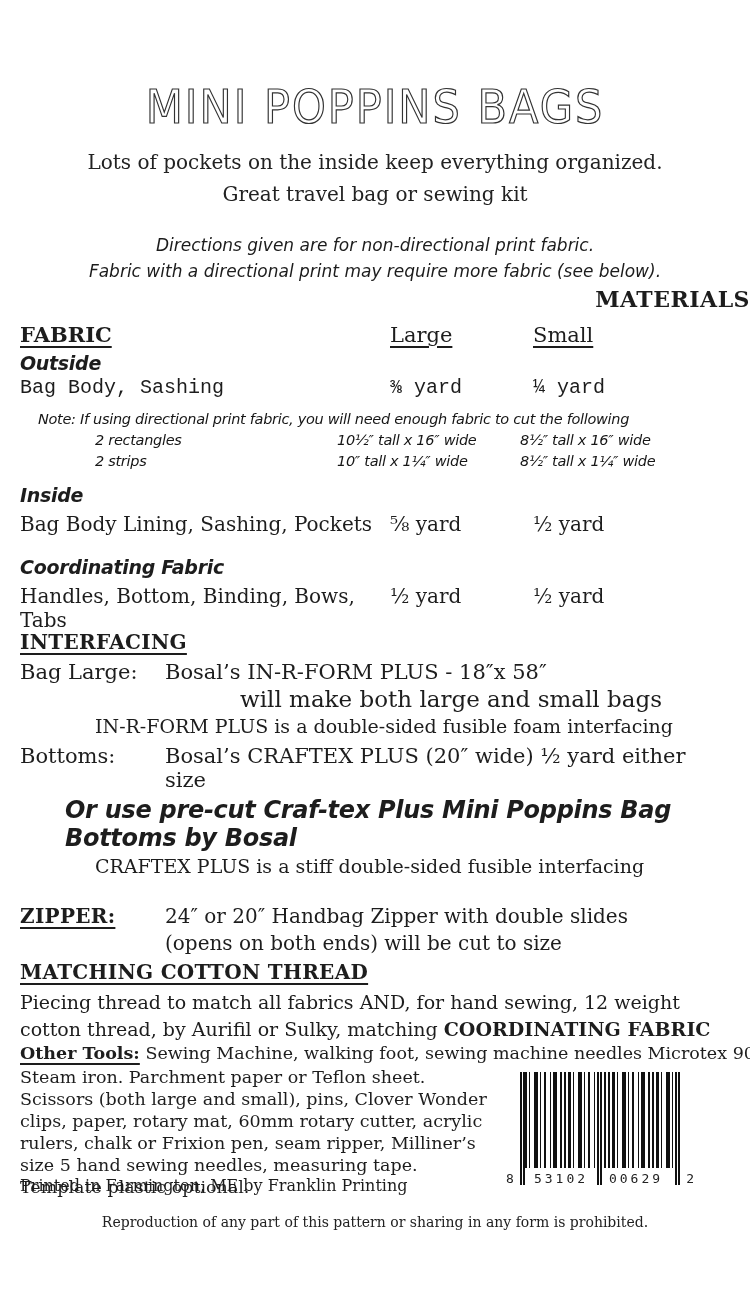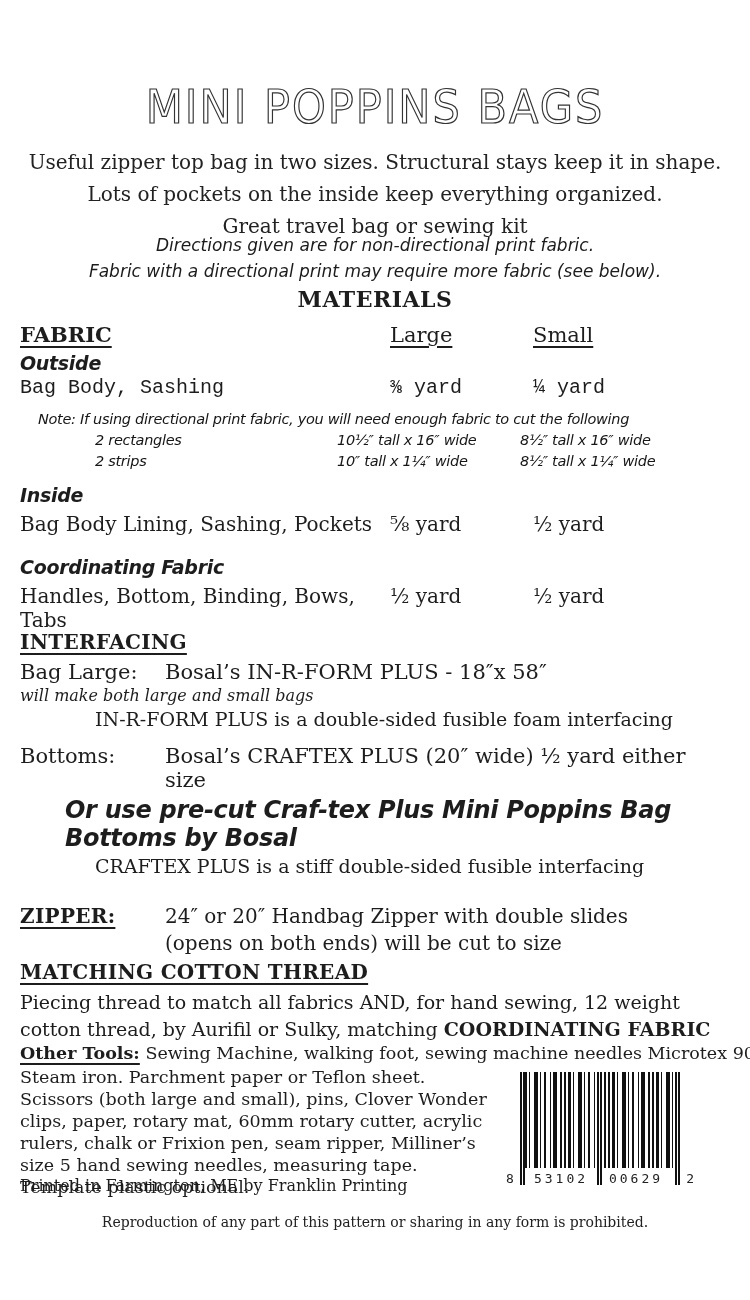--- a/index.html
+++ b/index.html
@@ -24,21 +24,21 @@
 
   
   .intro { top:146px; text-align:center; font-size:20px; line-height:32px; color:#222; }
   .directions {
     top:232px; text-align:center;
     font-family:"DejaVu Sans","Liberation Sans",sans-serif;
     font-style:italic; font-size:17px; line-height:26px; color:#1c1c1c;
   }
 
   
-  .materials-h { top:286px; text-align:center; font-size:22px; font-weight:bold; letter-spacing:0.5px; }
+  .materials-h { top:286px; text-align:right; font-size:22px; font-weight:bold; letter-spacing:0.5px; }
 
   .u { text-decoration:underline; text-decoration-thickness:1.5px; text-underline-offset:4px; }
   .grid3 { display:grid; grid-template-columns:370px 143px 1fr; align-items:baseline; }
   .fab-table { top:322px; left:20px; right:20px; font-size:20px; }
   .fab-head { font-size:21px; }
   .fab-head .lbl { font-weight:bold; }
   .comic-h {
     font-family:"DejaVu Sans","Liberation Sans",sans-serif;
     font-style:italic; font-weight:bold; font-size:19px; letter-spacing:-0.3px;
   }
@@ -55,21 +55,21 @@
   .coord-blk  { top:556px; left:20px; right:20px; }
   .yard-row { font-size:20px; margin-top:6px; }
   .g2cols { display:grid; grid-template-columns:370px 143px 1fr; align-items:baseline; }
 
   
   .sec-h { font-size:20px; font-weight:bold; letter-spacing:0.3px; }
   .lab-row { display:grid; grid-template-columns:145px 1fr; align-items:baseline; }
 
   .interfacing { top:630px; left:20px; right:20px; font-size:21px; }
   .interfacing .sec-h { margin-bottom:6px; }
-  .it-note { font-style:italic; font-size:16px; margin-top:2px; }
+  .it-note { font-size:23px; margin-left:220px; margin-top:2px; }
   .plain-note { font-size:19px; margin-left:75px; margin-top:3px; }
 
   .bottoms { top:744px; left:20px; right:20px; font-size:21px; }
   .bottoms-alt {
     font-family:"DejaVu Sans","Liberation Sans",sans-serif;
     font-style:italic; font-weight:bold; font-size:24px; letter-spacing:-0.3px;
     margin-left:45px; margin-top:4px;
   }
 
   .stays  { top:838px; left:20px; right:20px; font-size:20px; line-height:27px; }
@@ -105,21 +105,20 @@
   .footer { top:1210px; text-align:center; font-size:14px; line-height:24px; color:#222; }
 </style>
 </head>
 <body>
 
 <div class="page">
 
   <div class="abs title">MINI POPPINS BAGS</div>
 
   <div class="abs intro">
-    <div>Useful zipper top bag in two sizes.  Structural stays keep it in shape.</div>
     <div>Lots of pockets on the inside keep everything organized.</div>
     <div>Great travel bag or sewing kit</div>
   </div>
 
   <div class="abs directions">
     <div>Directions given are for non-directional print fabric.</div>
     <div>Fabric with a directional print may require more fabric (see below).</div>
   </div>
 
   <div class="abs materials-h">MATERIALS</div>

